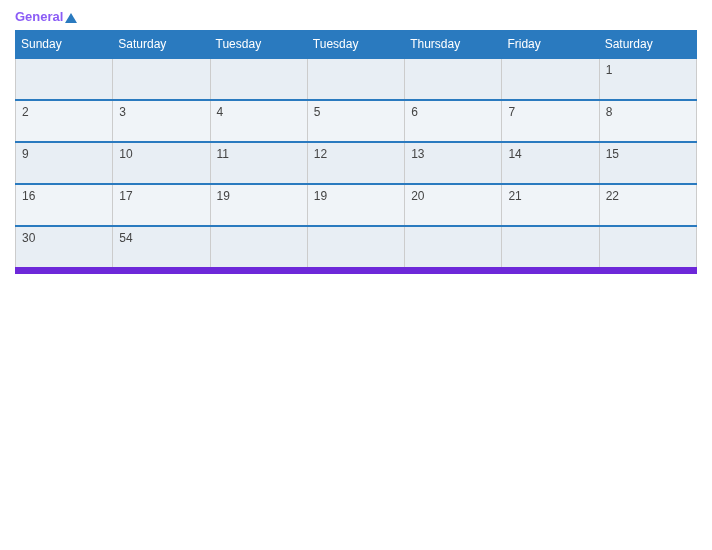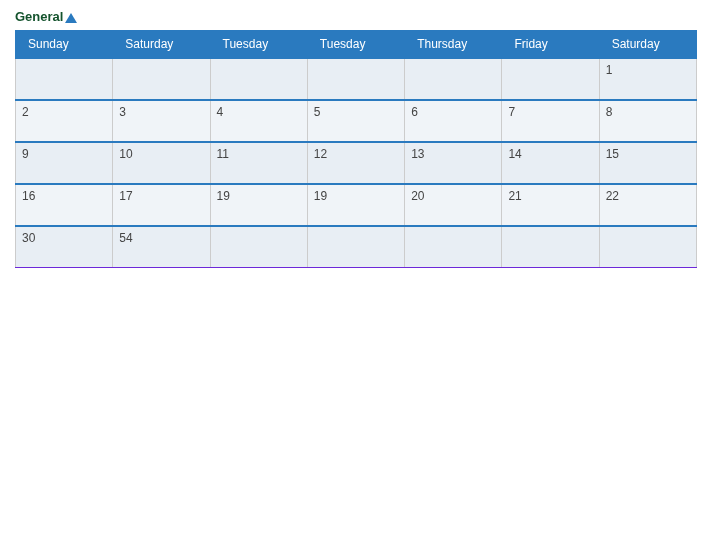--- a/index.html
+++ b/index.html
@@ -23,21 +23,21 @@
       margin-bottom: 6px;
     }
     .logo {
       display: flex;
       flex-direction: column;
       align-items: flex-start;
     }
     .logo-general {
       font-size: 13px;
       font-weight: bold;
-      color: #14532d;
+      color: #8b5cf6;
       line-height: 1.1;
     }
     .logo-blue {
       font-size: 13px;
       font-weight: bold;
       color: #2a7abf;
       line-height: 1.1;
     }
     .logo-triangle {
       display: inline-block;
@@ -64,21 +64,21 @@
     }
     .calendar {
       width: 100%;
       border-collapse: collapse;
     }
     .calendar thead tr th {
       background: #2a7abf;
       color: #fff;
       font-size: 12px;
       font-weight: normal;
-      padding: 6px 12px;
+      padding: 6px 5px;
       text-align: left;
       border: 1px solid #2a7abf;
     }
     .calendar tbody tr {
       background: #f0f4f8;
     }
     .calendar tbody tr:nth-child(odd) {
       background: #e8eef4;
     }
     .calendar tbody tr td {
@@ -92,21 +92,21 @@
       border-bottom: none;
       border-top: 2px solid #2a7abf;
     }
     .calendar tbody tr td:first-child {
       border-left: 1px solid #ccc;
     }
     .calendar tbody tr td.empty {
       color: transparent;
     }
     .calendar tbody tr:last-child td {
-      border-bottom: 1px solid #6d28d9;
+      border-bottom: 7px solid #6d28d9;
     }
   </style>
 </head>
 <body>
 
 <div class="page">
   <div class="header">
     <div class="logo">
       <span class="logo-general">
         General<span class="logo-triangle"></span>

